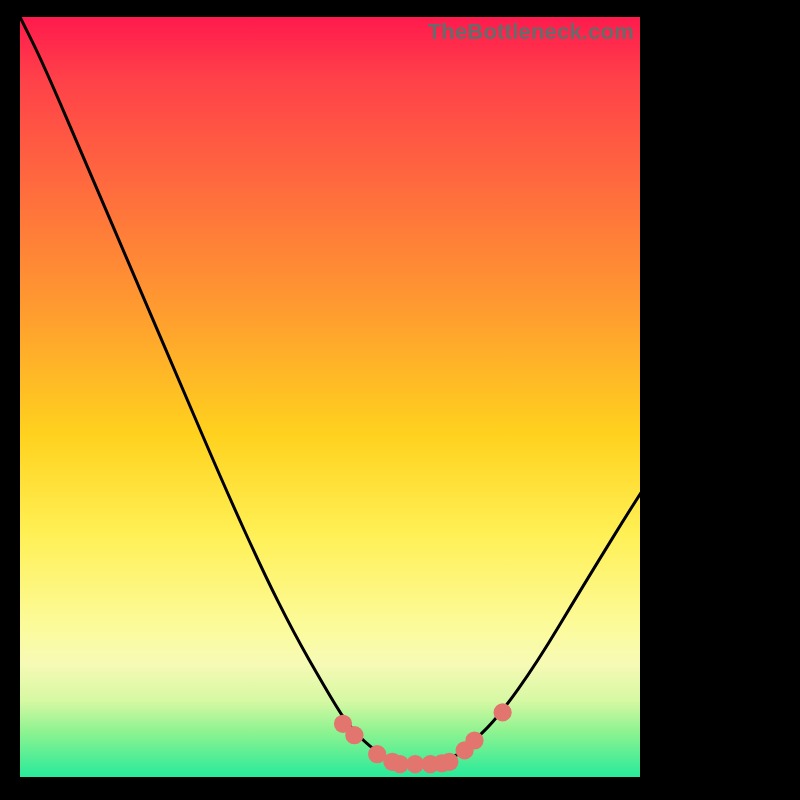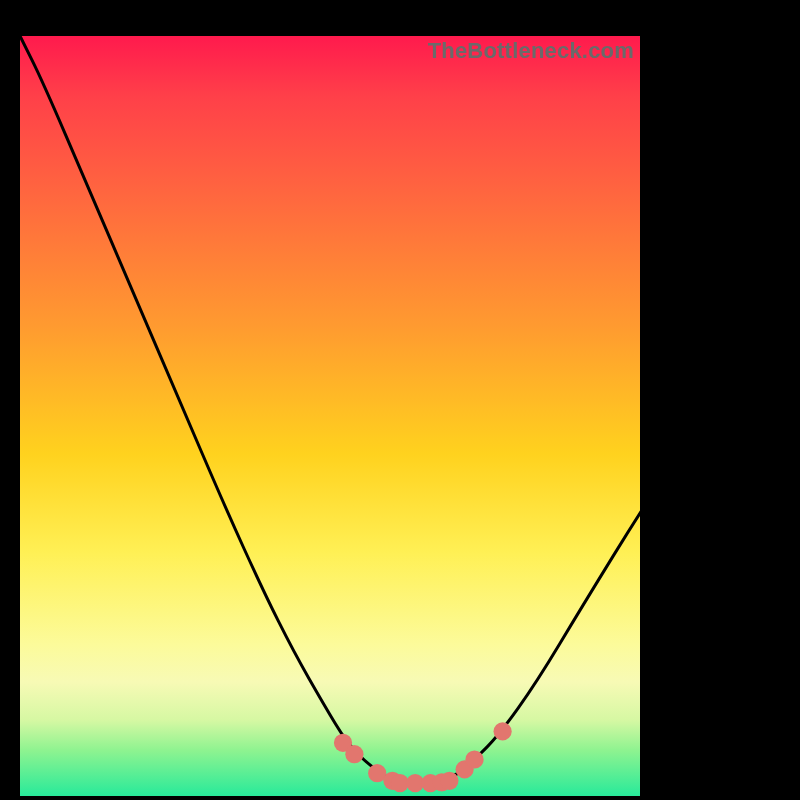--- a/index.html
+++ b/index.html
@@ -13,21 +13,21 @@
   }
   .frame {
     position: relative;
     width: 800px;
     height: 800px;
     background: #000;
   }
   .plot {
     position: absolute;
     left: 20px;
-    top: 36px;
+    top: 17px;
     width: 620px;
     height: 760px;
     
     background: linear-gradient(
       to bottom,
       #ff1a4d 0%,
       #ff4049 8%,
       #ff6a3e 22%,
       #ff9a30 38%,
       #ffd21e 55%,

